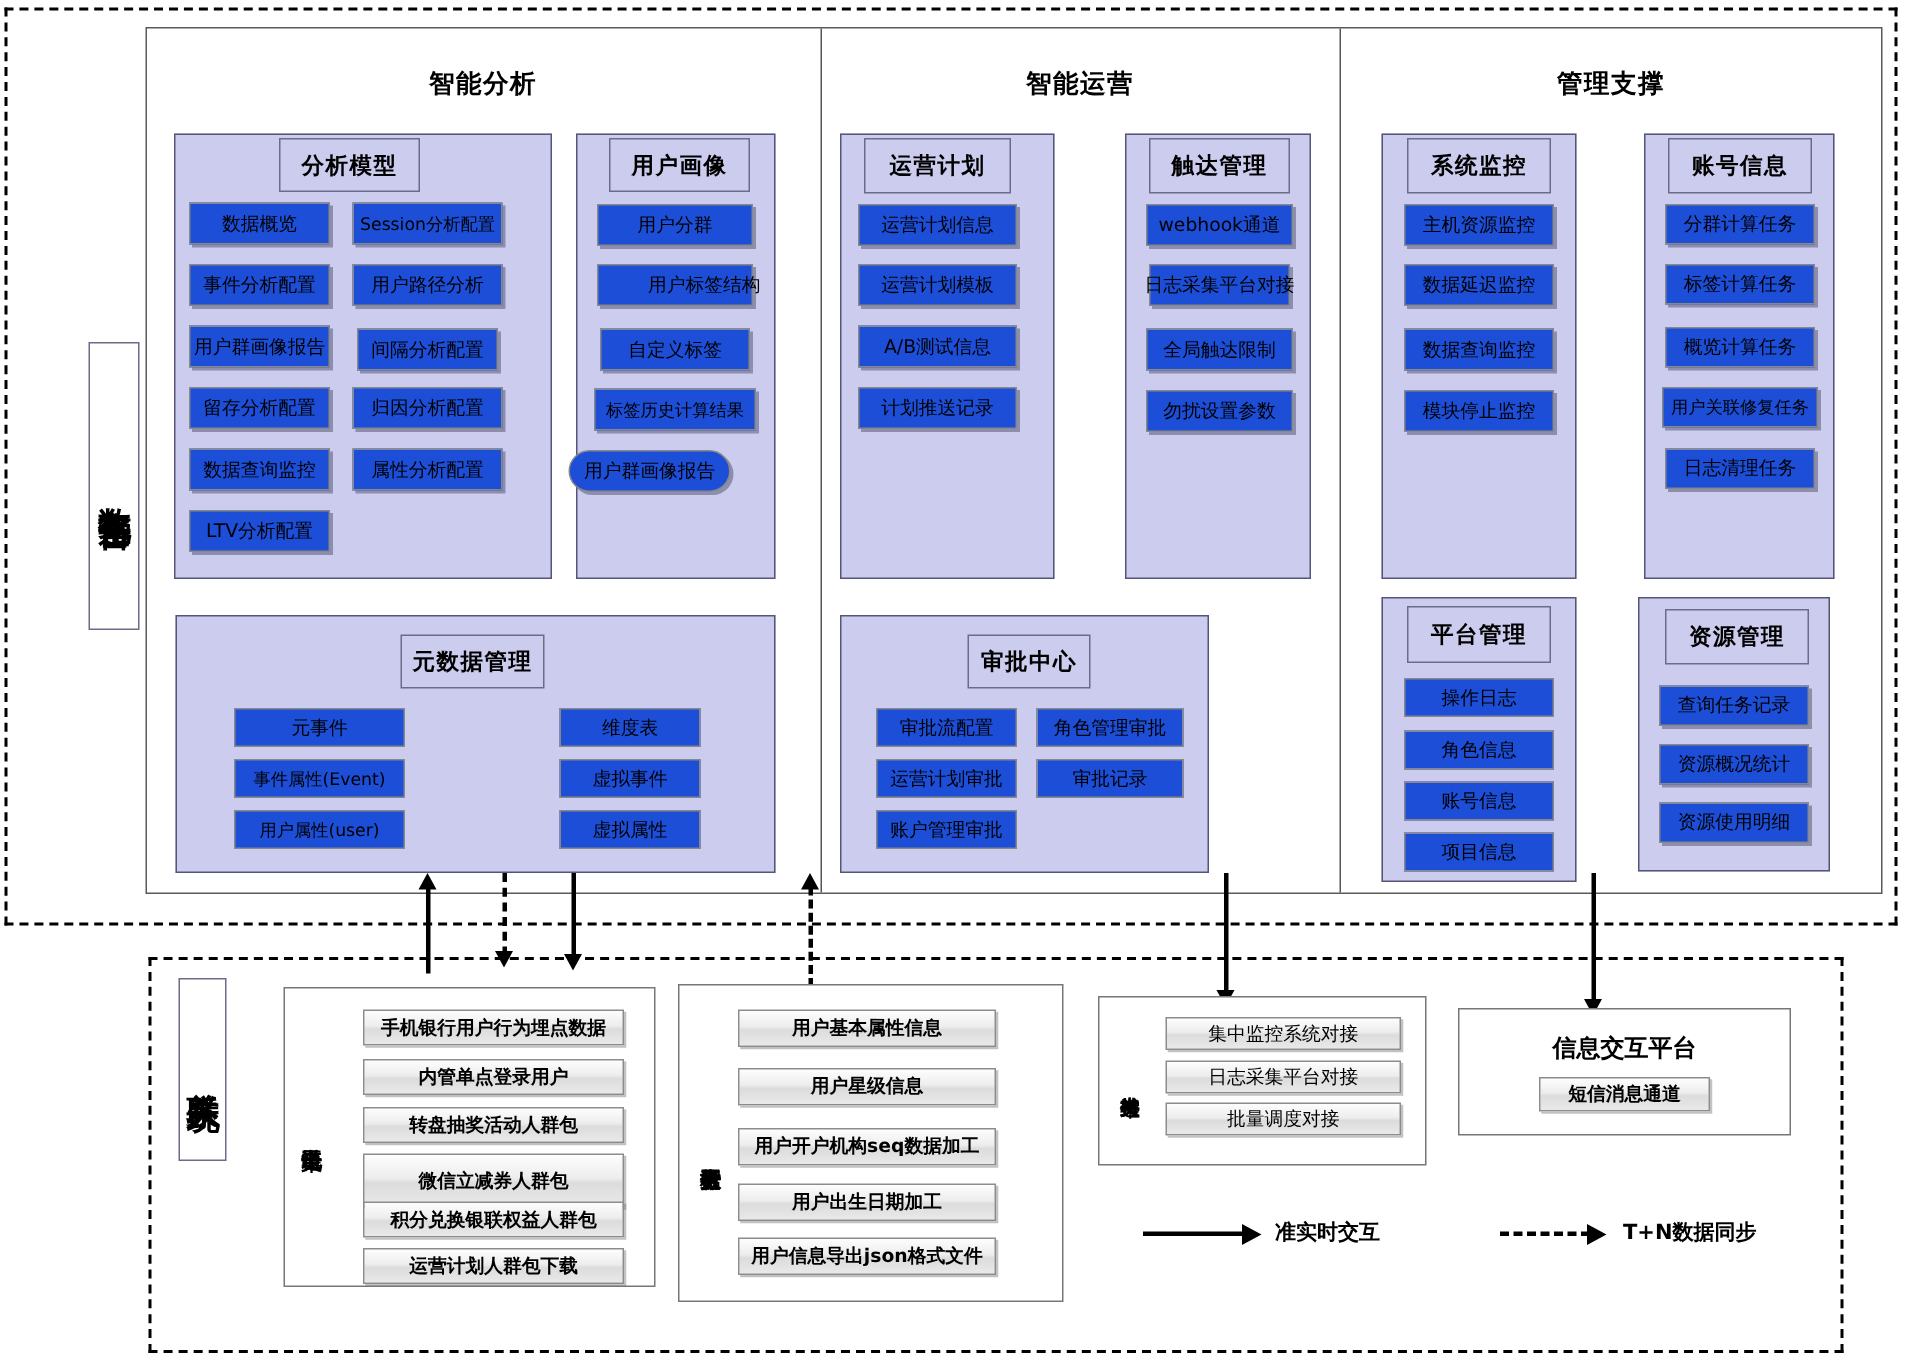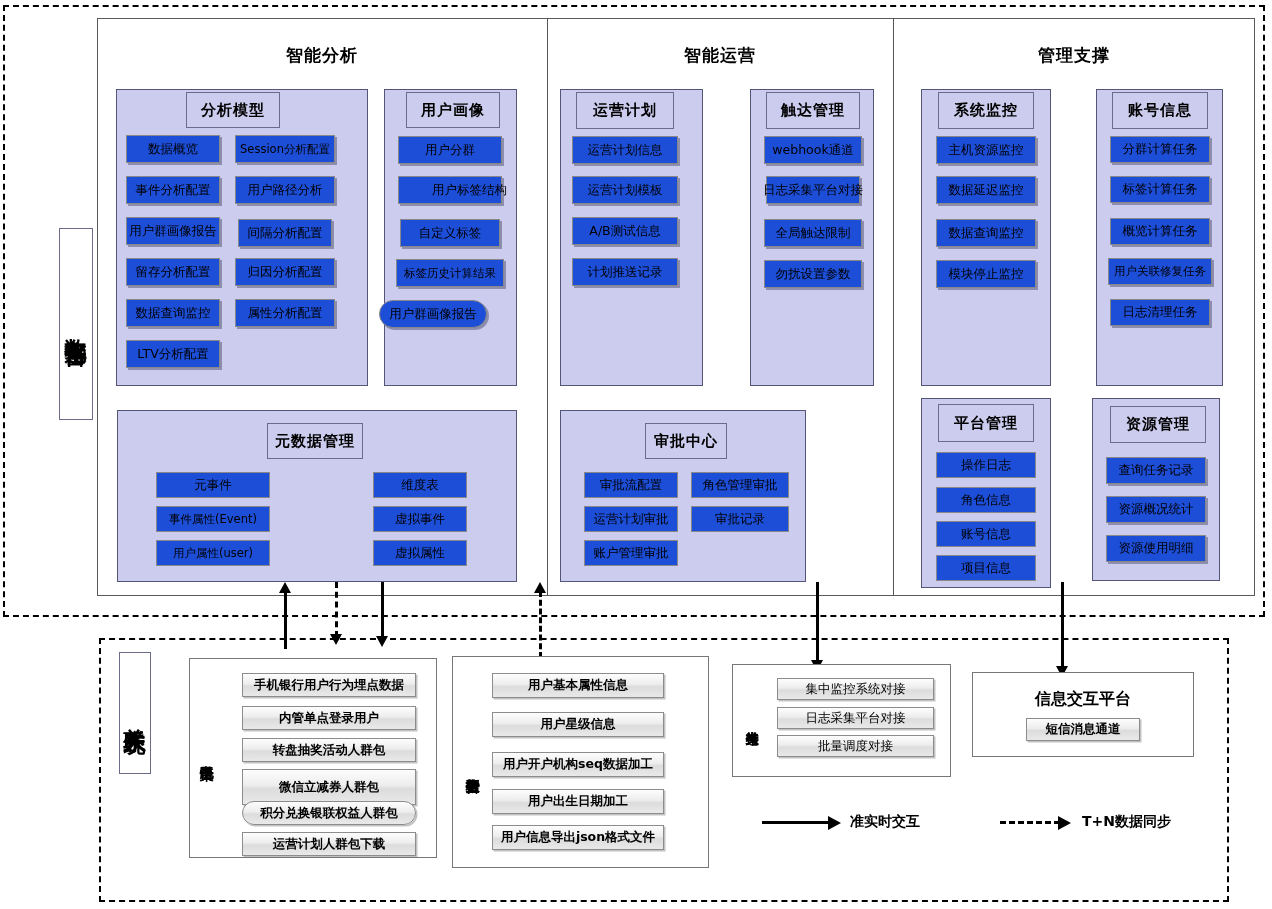--- a/index.html
+++ b/index.html
@@ -230,21 +230,21 @@
 
 <div class="abs vlabel" style="left:119px;top:652px;width:32px;height:122px;font-size:22px;">关联系统</div>
 
 <div class="subsys" style="left:189px;top:658px;width:248px;height:200px;"></div>
 <div class="abs vlabel-plain" style="left:196px;top:695px;width:22px;height:120px;font-size:14px;">电子渠道平台</div>
 
 <div class="gbox" style="left:242px;top:673px;width:174px;height:24px;">手机银行用户行为埋点数据</div>
 <div class="gbox" style="left:242px;top:706px;width:174px;height:24px;">内管单点登录用户</div>
 <div class="gbox" style="left:242px;top:738px;width:174px;height:24px;">转盘抽奖活动人群包</div>
 <div class="gbox" style="left:242px;top:769px;width:174px;height:36px;">微信立减券人群包</div>
-<div class="gbox" style="left:242px;top:801px;width:174px;height:24px;border-radius:12px;">积分兑换银联权益人群包</div>
+<div class="gbox" style="left:242px;top:801px;width:174px;height:24px;">积分兑换银联权益人群包</div>
 <div class="gbox" style="left:242px;top:832px;width:174px;height:24px;">运营计划人群包下载</div>
 
 <div class="subsys" style="left:452px;top:656px;width:257px;height:212px;"></div>
 <div class="abs vlabel-plain" style="left:462px;top:707px;width:22px;height:122px;font-size:14px;">大数据分析平台</div>
 
 <div class="gbox" style="left:492px;top:673px;width:172px;height:25px;">用户基本属性信息</div>
 <div class="gbox" style="left:492px;top:712px;width:172px;height:25px;">用户星级信息</div>
 <div class="gbox" style="left:492px;top:752px;width:172px;height:25px;">用户开户机构seq数据加工</div>
 <div class="gbox" style="left:492px;top:789px;width:172px;height:25px;">用户出生日期加工</div>
 <div class="gbox" style="left:492px;top:825px;width:172px;height:25px;">用户信息导出json格式文件</div>

